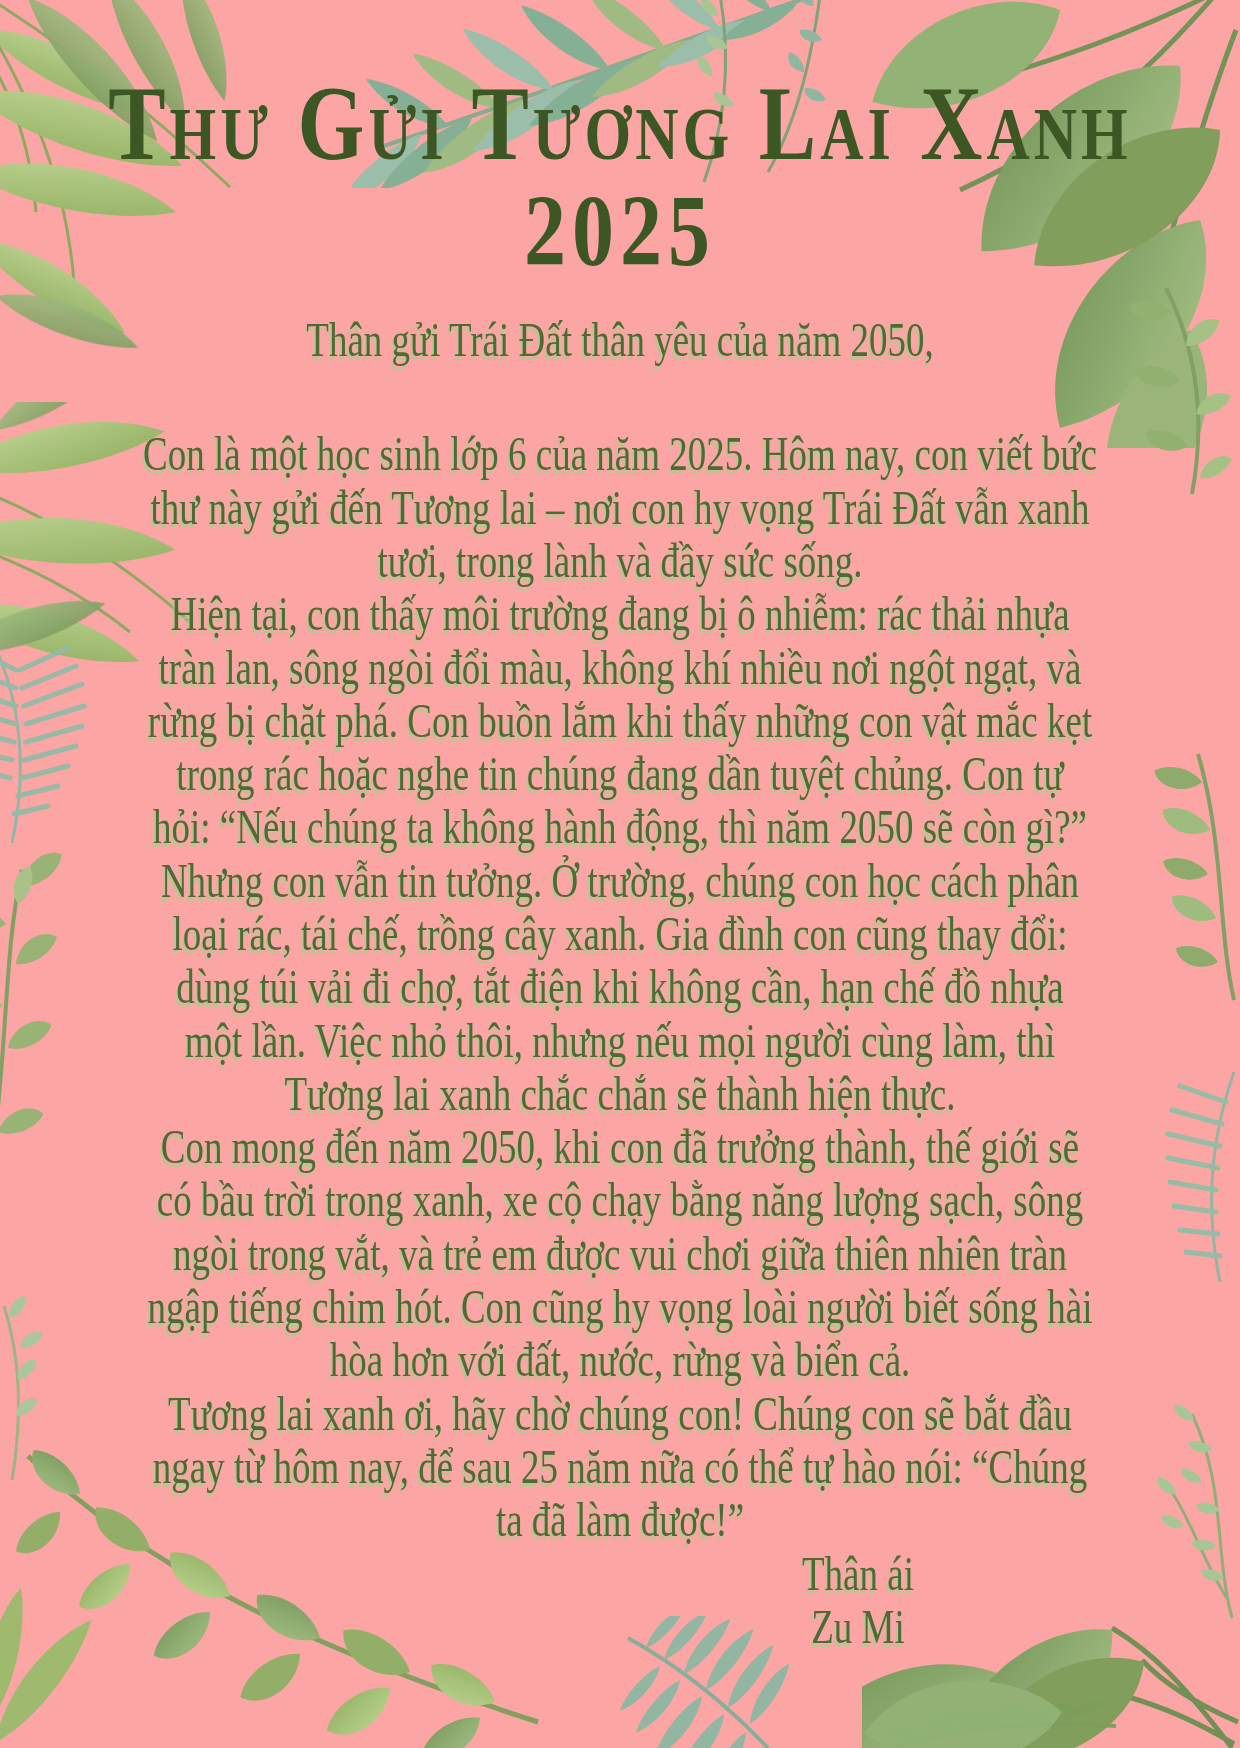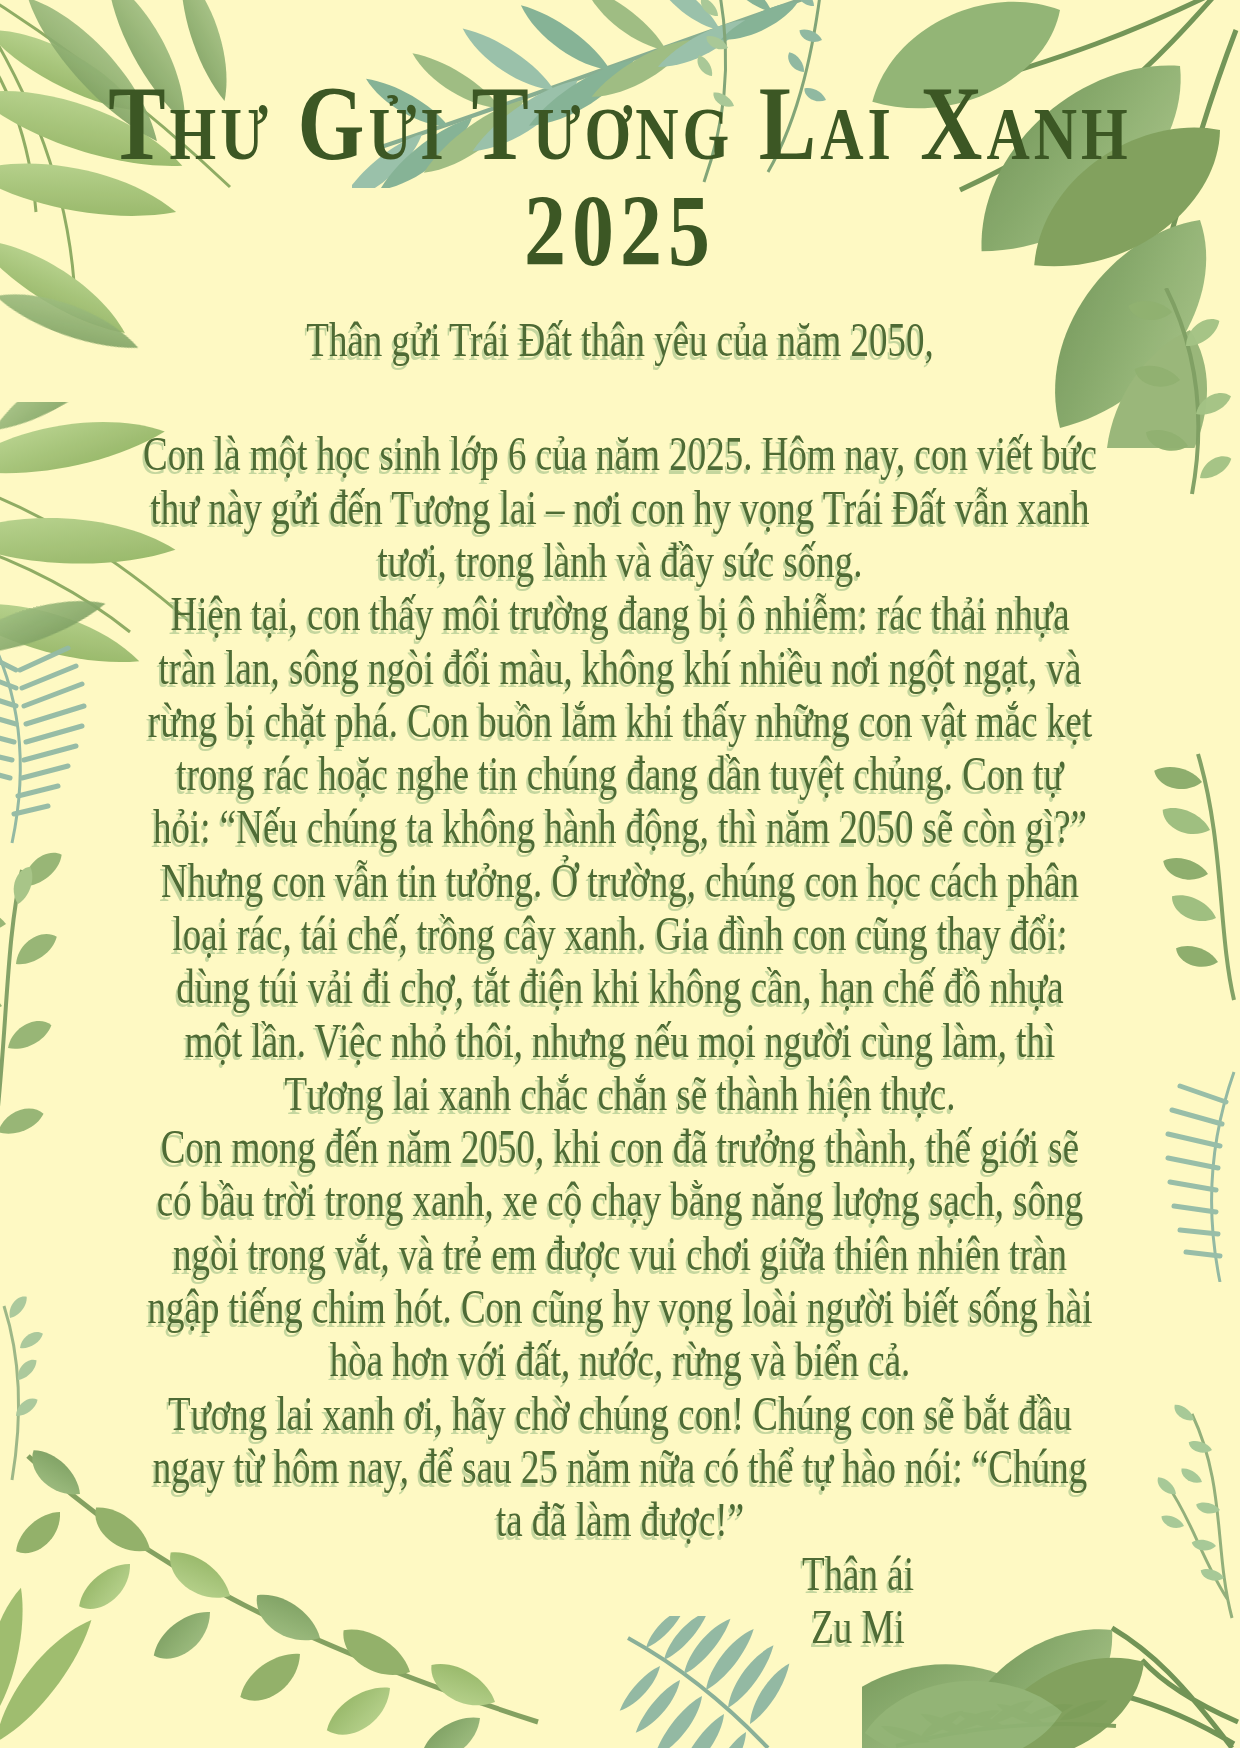--- a/index.html
+++ b/index.html
@@ -1,16 +1,16 @@
 <!DOCTYPE html>
 <html><head>
 <meta charset="utf-8">
 <style>
   html,body{margin:0;padding:0;background:#f4f2e8;}
-  .page{position:relative;width:1240px;height:1748px;background:#fef9c3;overflow:hidden;
+  .page{position:relative;width:1240px;height:1748px;background:#fca5a5;overflow:hidden;
         font-family:"Liberation Serif","DejaVu Serif",serif;}
   .dec{position:absolute;pointer-events:none;opacity:.96;z-index:1;}
   .title-block{position:absolute;top:70px;left:0;width:1240px;text-align:center;
         color:#3c5724;z-index:5;transform:scaleY(1.22);transform-origin:50% 0;
         font-weight:bold;font-variant-caps:small-caps;}
   .t1{font-size:86px;line-height:88px;letter-spacing:4px;}
   .t2{font-size:84px;line-height:88px;letter-spacing:6px;}
   .letter-body{position:absolute;top:313px;left:40px;width:1160px;z-index:5;
         text-align:center;color:#4e6b35;font-size:37px;line-height:41px;
         transform:scaleY(1.3);transform-origin:50% 0;

